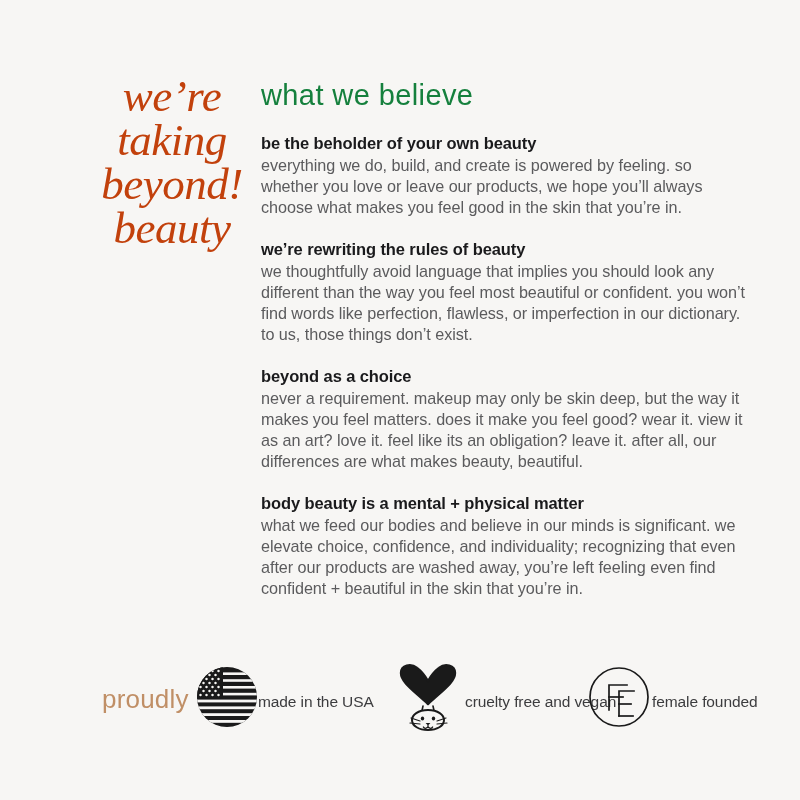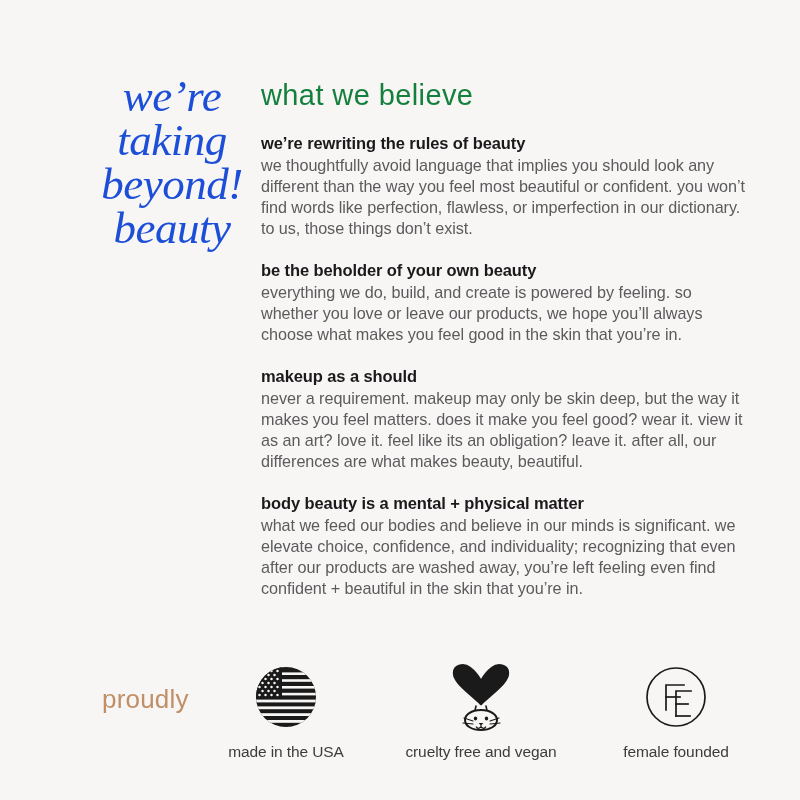--- a/index.html
+++ b/index.html
@@ -20,21 +20,21 @@
     position: absolute;
     left: 96px;
     top: 74px;
     width: 152px;
     text-align: center;
     font-family: "Liberation Serif", "DejaVu Serif", serif;
     font-style: italic;
     font-weight: 400;
     font-size: 45px;
     line-height: 0.98;
-    color: #1d4ed8;
+    color: #c2410c;
     letter-spacing: -0.5px;
   }
   .headline .hl-line {
     display: block;
     white-space: nowrap;
   }
 
   
   .believe {
     position: absolute;
@@ -95,21 +95,20 @@
     position: absolute;
     left: 196px;
     top: 0;
     width: 570px;
     display: flex;
     justify-content: space-between;
     align-items: flex-start;
   }
   .badge {
     display: flex;
-    flex-direction: column;
     align-items: center;
     width: 180px;
   }
   .badge-icon {
     height: 74px;
     display: flex;
     align-items: center;
     justify-content: center;
   }
   .badge-caption {
@@ -127,31 +126,31 @@
   <span class="hl-line">we’re</span>
   <span class="hl-line">taking</span>
   <span class="hl-line">beyond!</span>
   <span class="hl-line">beauty</span>
 </div>
 
 <div class="believe">
   <h1 class="page-title">what we believe</h1>
 
   <div class="section">
+    <h2 class="section-title">be the beholder of your own beauty</h2>
+    <p class="section-body">everything we do, build, and create is powered by feeling. so whether you love or leave our products, we hope you’ll always choose what makes you feel good in the skin that you’re in.</p>
+  </div>
+
+  <div class="section">
     <h2 class="section-title">we’re rewriting the rules of beauty</h2>
     <p class="section-body">we thoughtfully avoid language that implies you should look any different than the way you feel most beautiful or confident. you won’t find words like perfection, flawless, or imperfection in our dictionary. to us, those things don’t exist.</p>
   </div>
 
   <div class="section">
-    <h2 class="section-title">be the beholder of your own beauty</h2>
-    <p class="section-body">everything we do, build, and create is powered by feeling. so whether you love or leave our products, we hope you’ll always choose what makes you feel good in the skin that you’re in.</p>
-  </div>
-
-  <div class="section">
-    <h2 class="section-title">makeup as a should</h2>
+    <h2 class="section-title">beyond as a choice</h2>
     <p class="section-body">never a requirement. makeup may only be skin deep, but the way it makes you feel matters. does it make you feel good? wear it. view it as an art? love it. feel like its an obligation? leave it. after all, our differences are what makes beauty, beautiful.</p>
   </div>
 
   <div class="section">
     <h2 class="section-title">body beauty is a mental + physical matter</h2>
     <p class="section-body">what we feed our bodies and believe in our minds is significant. we elevate choice, confidence, and individuality; recognizing that even after our products are washed away, you’re left feeling even find confident + beautiful in the skin that you’re in.</p>
   </div>
 </div>
 
 <div class="proudly-row">

